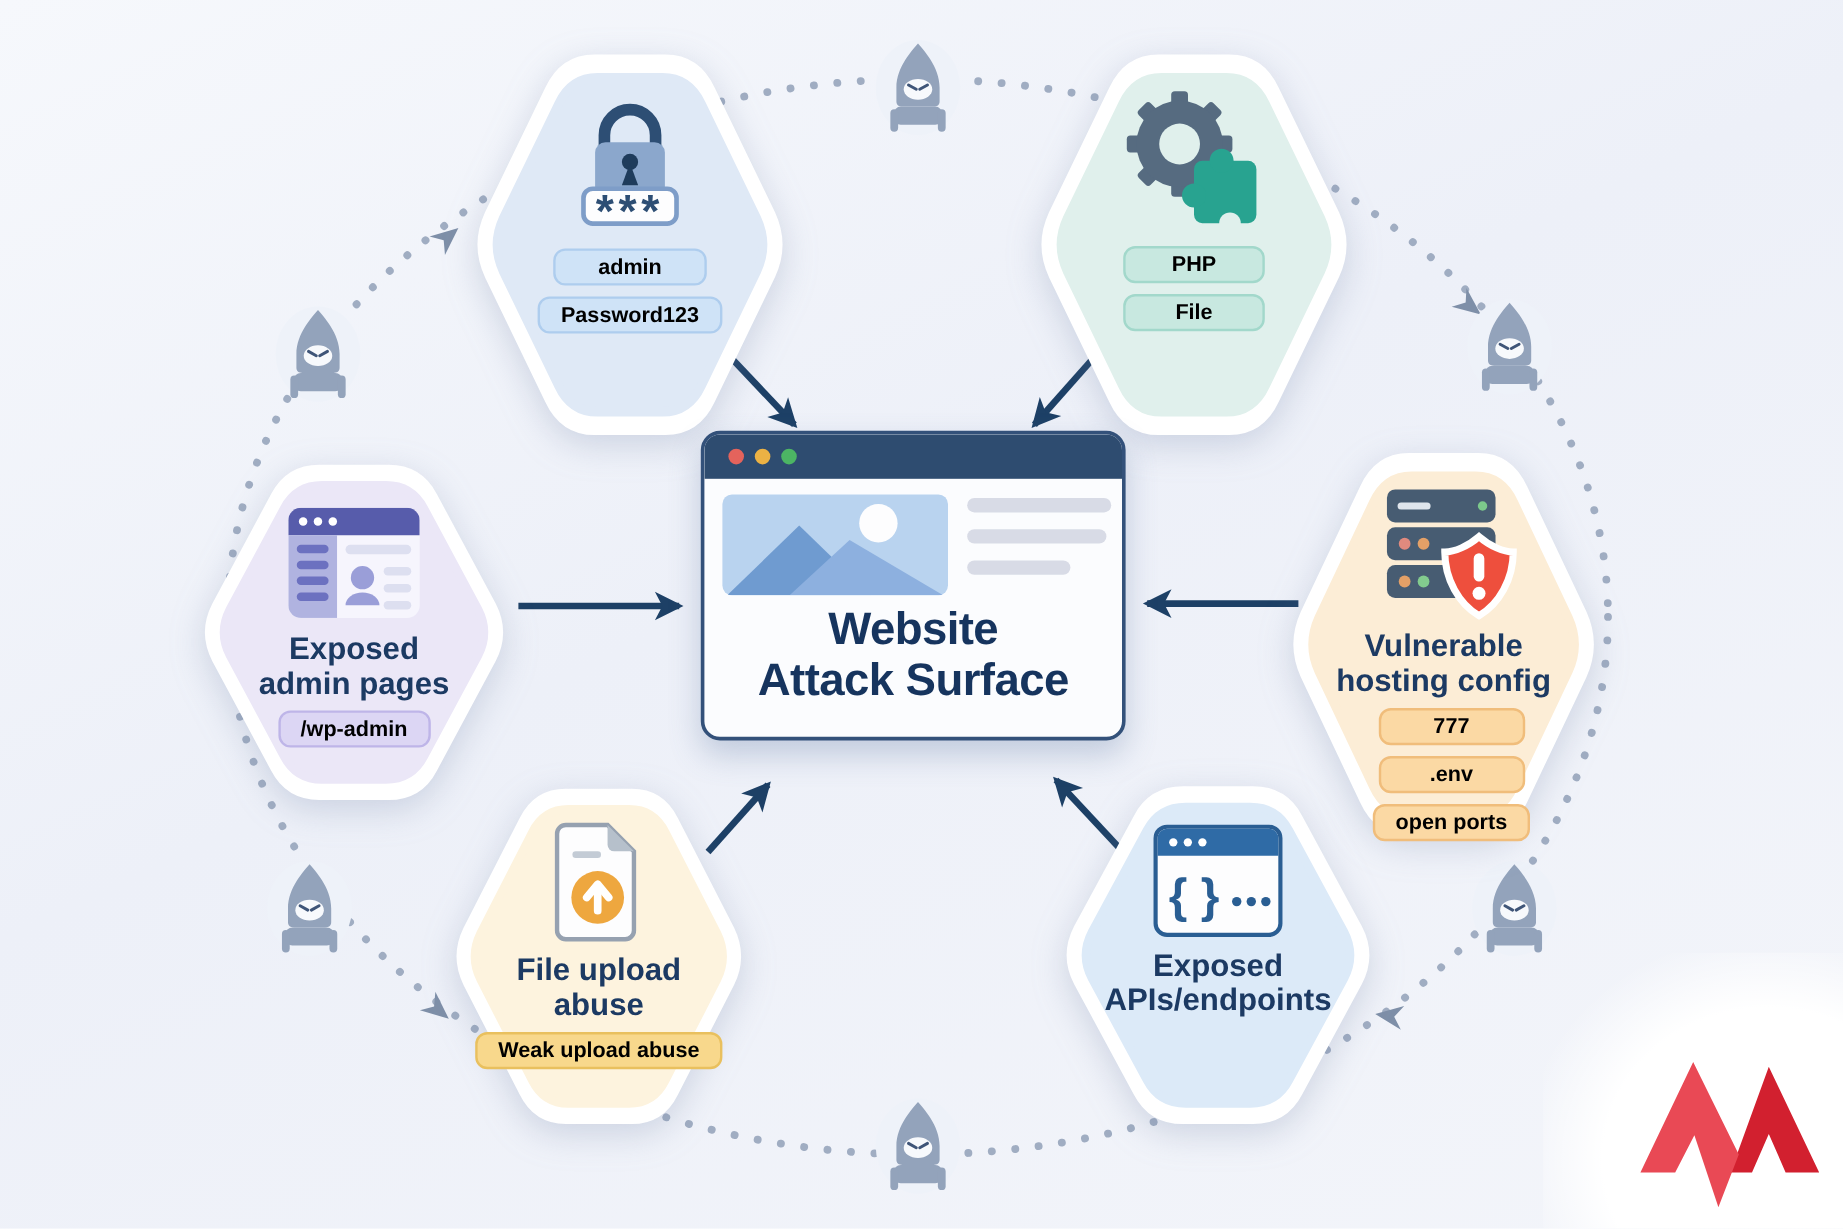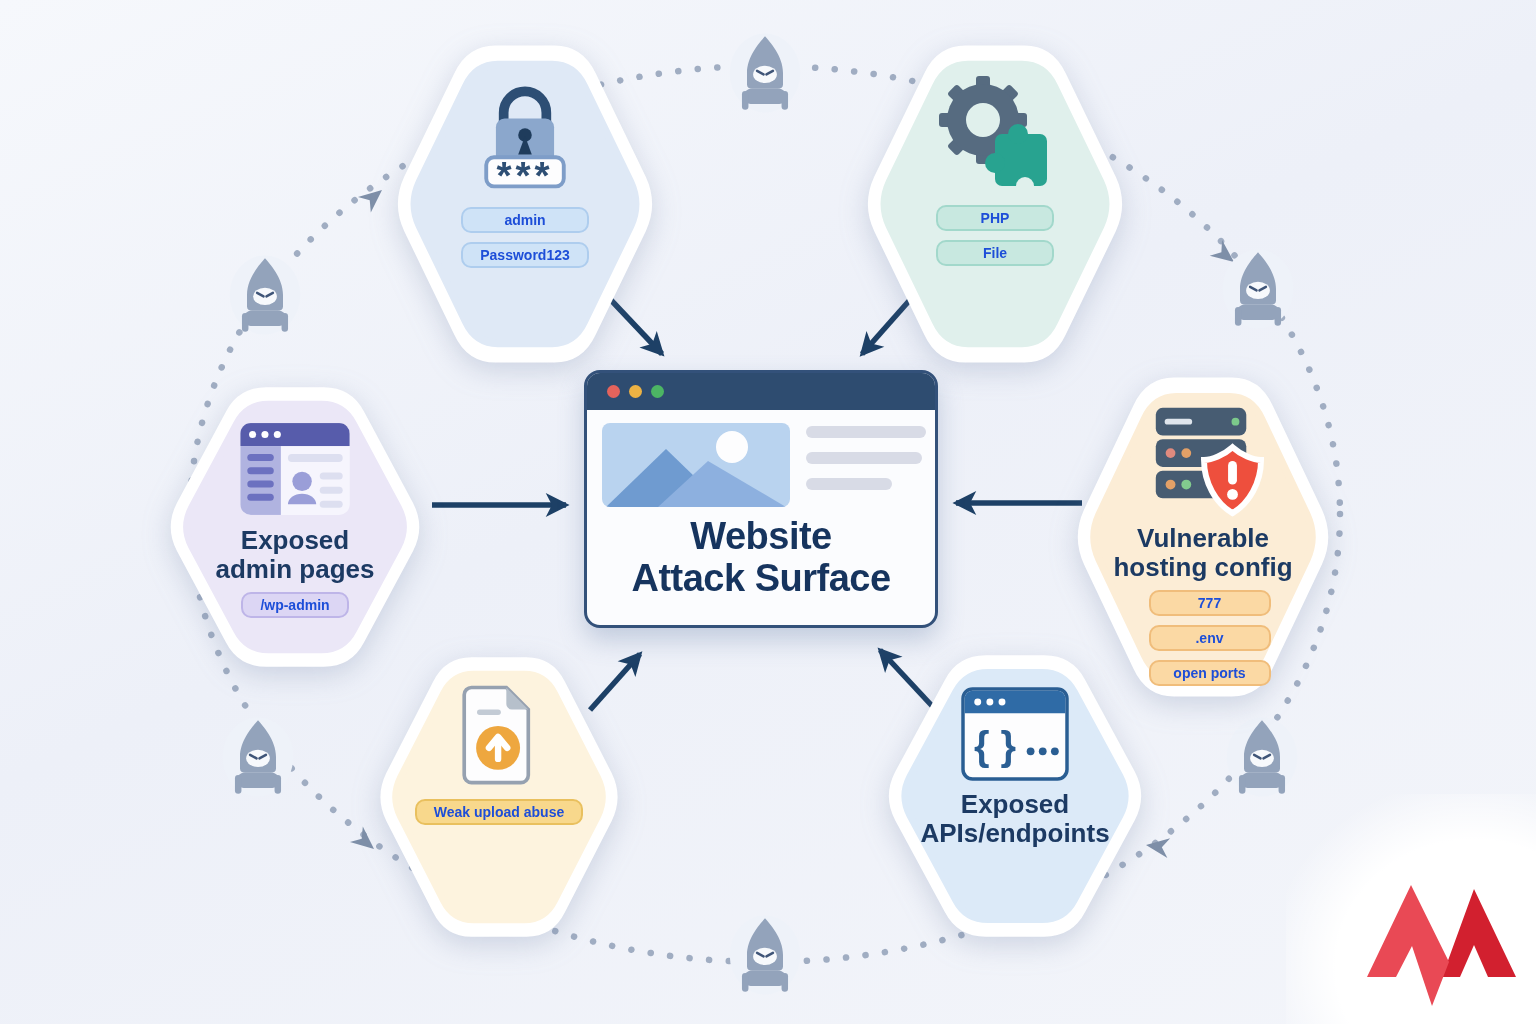--- a/index.html
+++ b/index.html
@@ -12,39 +12,39 @@
   #lines-layer{position:absolute;left:0;top:0;z-index:1;}
 
   
   .hex{position:absolute;z-index:3;}
   .hex .hex-bg{position:absolute;left:0;top:0;width:100%;height:100%;
     filter:drop-shadow(0 8px 14px rgba(110,130,165,.28));}
   .hex-content{position:absolute;left:0;top:0;width:100%;height:100%;
     display:flex;flex-direction:column;align-items:center;}
   .node-title{font-weight:700;font-size:26px;line-height:1.1;color:#1c3a63;text-align:center;margin-top:4px;}
   .node-title span{display:block;}
-  .pill{margin-top:9px;padding:3px 17px;border-radius:10px;font-size:14px;font-weight:700;
-    color:#1d4ed8;text-align:center;box-sizing:border-box;}
+  .pill{margin-top:9px;padding:3px 17px;border-radius:10px;font-size:18px;font-weight:700;
+    color:#000000;text-align:center;box-sizing:border-box;}
   .n1 .inner{fill:#dfe9f6;stroke:#dfe9f6;}
   .n2 .inner{fill:#e0f0ec;stroke:#e0f0ec;}
   .n3 .inner{fill:#ebe7f7;stroke:#ebe7f7;}
   .n4 .inner{fill:#fcedd6;stroke:#fcedd6;}
   .n5 .inner{fill:#fdf3de;stroke:#fdf3de;}
   .n6 .inner{fill:#dceaf8;stroke:#dceaf8;}
   .outer{fill:#ffffff;stroke:#ffffff;stroke-width:10;stroke-linejoin:round;}
   .inner{stroke-width:6;stroke-linejoin:round;}
   .p1{background:#cfe3f7;border:2px solid #aecdee;min-width:128px;}
   .p2{background:#c8e8e0;border:2px solid #a2d8cb;min-width:118px;}
   .p3{background:#dcd6f4;border:2px solid #beb5e8;}
   .p4{background:#fbd9a4;border:2px solid #f0bd7b;min-width:122px;margin-left:13px;}
   .p5{background:#f8d88c;border:2px solid #e9c05e;}
   .p6{background:#bfdcf5;border:2px solid #9dc9ec;}
 
   
-  #center-window{position:absolute;left:584px;top:370px;width:354px;height:258px;z-index:4;
+  #center-window{position:absolute;left:584px;top:359px;width:354px;height:258px;z-index:4;
     background:#fbfcfe;border:3px solid #33517a;border-radius:16px;box-sizing:border-box;
     box-shadow:0 12px 26px rgba(90,115,160,.30);overflow:hidden;}
   #title-bar{height:37px;background:#2e4c70;display:flex;align-items:center;padding-left:20px;gap:9px;}
   .tdot{width:13px;height:13px;border-radius:50%;}
   .tdot.r{background:#e4635c;} .tdot.y{background:#ecb244;} .tdot.g{background:#4cb564;}
   #win-body{padding:13px 15px 0 15px;}
   #win-top{display:flex;gap:16px;}
   #img-ph{width:188px;height:84px;background:#b9d3ef;border-radius:8px;overflow:hidden;flex:none;}
   #line-col{flex:1;padding-top:3px;}
   .gline{height:12px;border-radius:6px;background:#d8dbe6;margin-bottom:14px;}
@@ -250,20 +250,24 @@
     </svg>
     <div class="hex-content" style="padding-top:26px">
       <svg width="110" height="108" viewBox="0 0 110 118">
         <path d="M25,6 h38 l24,24 v72 a8,8 0 0 1 -8,8 h-54 a8,8 0 0 1 -8,-8 v-88 a8,8 0 0 1 8,-8 z" fill="#fdfdfe" stroke="#96a1b0" stroke-width="4"></path>
         <path d="M63,6 l24,24 h-18 a6,6 0 0 1 -6,-6 z" fill="#b6c0cb"></path>
         <rect x="31" y="30" width="26" height="6" rx="3" fill="#c3cbd5"></rect>
         <circle cx="54" cy="72" r="24" fill="#eea73f"></circle>
         <path d="M54,84 V64" stroke="#ffffff" stroke-width="7" stroke-linecap="round"></path>
         <path d="M44,72 L54,60 L64,72" stroke="#ffffff" stroke-width="7" fill="none" stroke-linecap="round" stroke-linejoin="round"></path>
       </svg>
+      <div class="node-title">
+        <span>File upload</span>
+        <span>abuse</span>
+      </div>
       <div class="pill p5">Weak upload abuse</div>
     </div>
   </div>
 
   <div class="hex n6" style="left:882px;top:654px;width:266px;height:284px">
     <svg class="hex-bg" viewBox="0 0 200 220" preserveAspectRatio="none">
       <path class="outer" d="M78,6 L122,6 Q140,6 148.3,22.4 L185.7,93.6 Q194,110 185.7,126.4 L148.3,197.6 Q140,214 122,214 L78,214 Q60,214 51.7,197.6 L14.3,126.4 Q6,110 14.3,93.6 L51.7,22.4 Q60,6 78,6 Z"></path>
       <path class="inner" transform="translate(100,110) scale(0.92) translate(-100,-110)" d="M78,6 L122,6 Q140,6 148.3,22.4 L185.7,93.6 Q194,110 185.7,126.4 L148.3,197.6 Q140,214 122,214 L78,214 Q60,214 51.7,197.6 L14.3,126.4 Q6,110 14.3,93.6 L51.7,22.4 Q60,6 78,6 Z"></path>
     </svg>
     <div class="hex-content" style="padding-top:28px">

